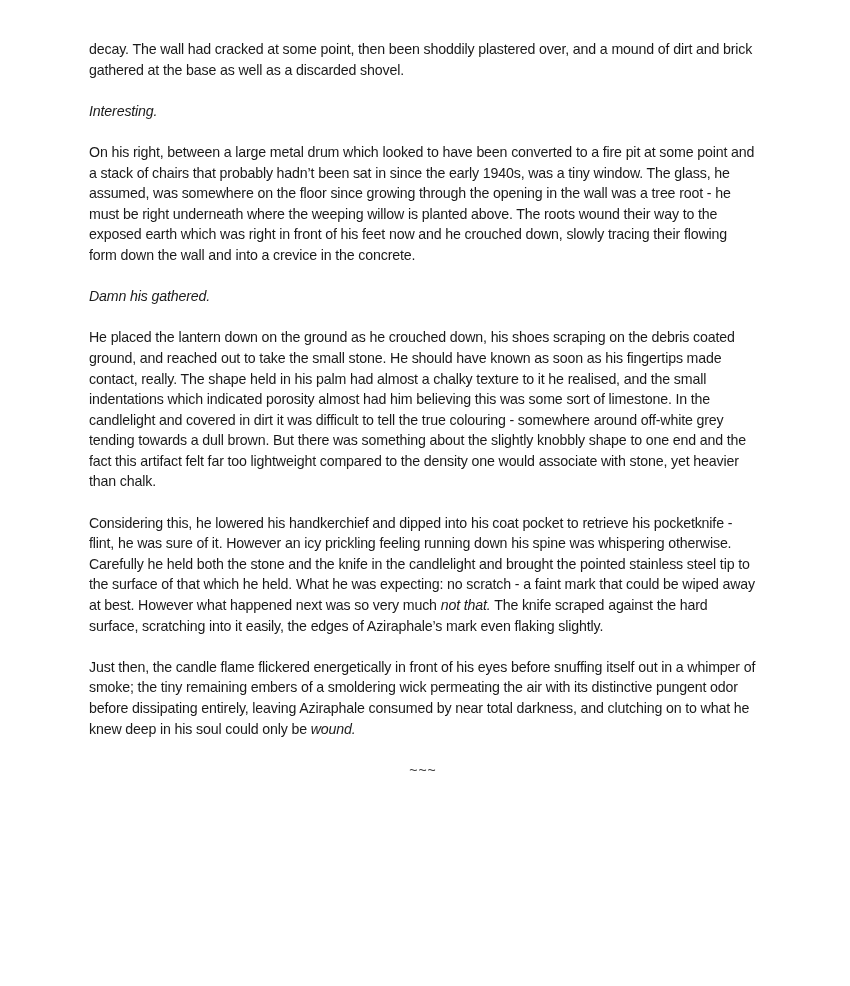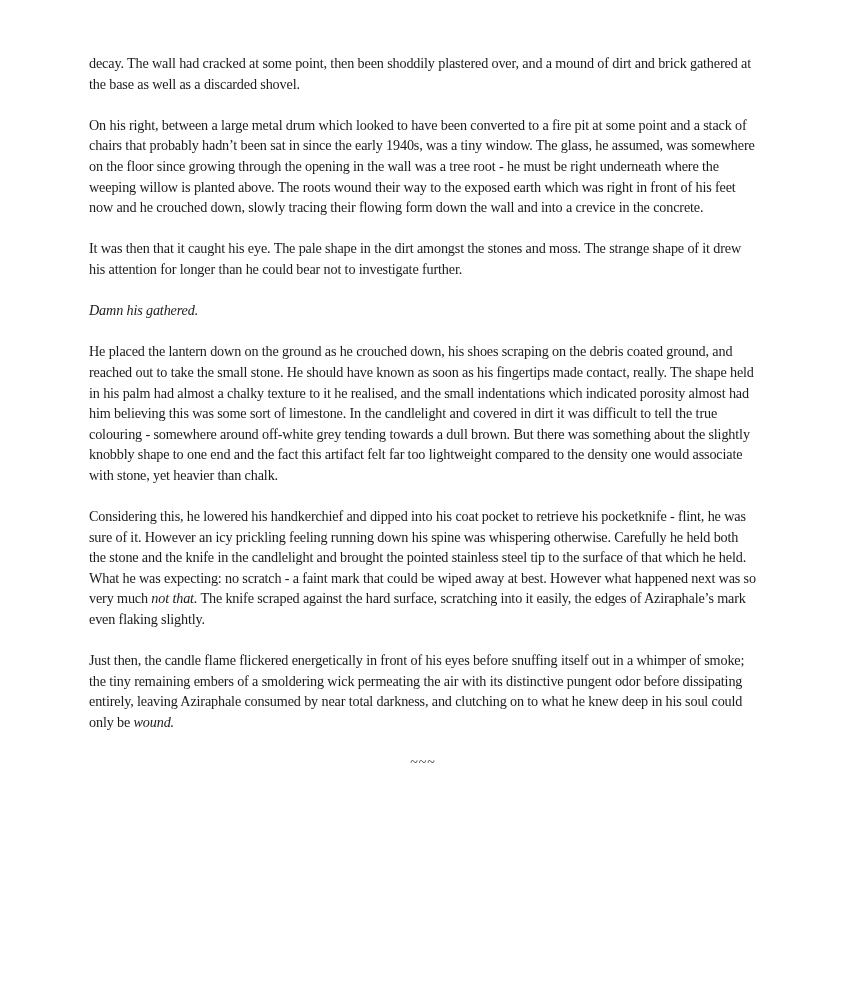--- a/index.html
+++ b/index.html
@@ -9,23 +9,23 @@
     }
     body {
       width: 850px;
       height: 986px;
       overflow: hidden;
       position: relative;
     }
     .story {
       position: absolute;
       left: 89px;
-      top: 53px;
+      top: 39px;
       width: 668px;
-      font-family: Liberation Serif, serif;
+      font-family: Liberation Sans, sans-serif;
       font-size: 14.2px;
       line-height: 20.6px;
       color: #1a1a1a;
       letter-spacing: -0.15px;
     }
     .story p {
       margin: 0 0 20.6px 0;
     }
     .story em {
       font-style: italic;
@@ -40,24 +40,24 @@
     }
   </style>
 </head>
 <body>
 
 <div class="story">
   <p>
     <span>decay. The wall had cracked at some point, then been shoddily plastered over, and a mound of dirt and brick gathered at the base as well as a discarded shovel.</span>
   </p>
   <p>
-    <span>On his right, between a large metal drum which looked to have been converted to a fire pit at some point and a stack of chairs that probably hadn’t been sat in since the early 1940s, was a tiny window. The glass, he assumed, was somewhere on the floor since growing through the opening in the wall was a tree root - he must be right underneath where the weeping willow is planted above. The roots wound their way to the exposed earth which was right in front of his feet now and he crouched down, slowly tracing their flowing form down the wall and into a crevice in the concrete.</span>
+    <em>Interesting.</em>
   </p>
   <p>
-    <span>It was then that it caught his eye. The pale shape in the dirt amongst the stones and moss. The strange shape of it drew his attention for longer than he could bear not to investigate further.</span>
+    <span>On his right, between a large metal drum which looked to have been converted to a fire pit at some point and a stack of chairs that probably hadn’t been sat in since the early 1940s, was a tiny window. The glass, he assumed, was somewhere on the floor since growing through the opening in the wall was a tree root - he must be right underneath where the weeping willow is planted above. The roots wound their way to the exposed earth which was right in front of his feet now and he crouched down, slowly tracing their flowing form down the wall and into a crevice in the concrete.</span>
   </p>
   <p>
     <em>Damn his gathered.</em>
   </p>
   <p>
     <span>He placed the lantern down on the ground as he crouched down, his shoes scraping on the debris coated ground, and reached out to take the small stone. He should have known as soon as his fingertips made contact, really. The shape held in his palm had almost a chalky texture to it he realised, and the small indentations which indicated porosity almost had him believing this was some sort of limestone. In the candlelight and covered in dirt it was difficult to tell the true colouring - somewhere around off-white grey tending towards a dull brown. But there was something about the slightly knobbly shape to one end and the fact this artifact felt far too lightweight compared to the density one would associate with stone, yet heavier than chalk.</span>
   </p>
   <p>
     <span>Considering this, he lowered his handkerchief and dipped into his coat pocket to retrieve his pocketknife - flint, he was sure of it. However an icy prickling feeling running down his spine was whispering otherwise. Carefully he held both the stone and the knife in the candlelight and brought the pointed stainless steel tip to the surface of that which he held. What he was expecting: no scratch - a faint mark that could be wiped away at best. However what happened next was so very much </span><em>not that.</em><span> The knife scraped against the hard surface, scratching into it easily, the edges of Aziraphale’s mark even flaking slightly.</span>
   </p>

